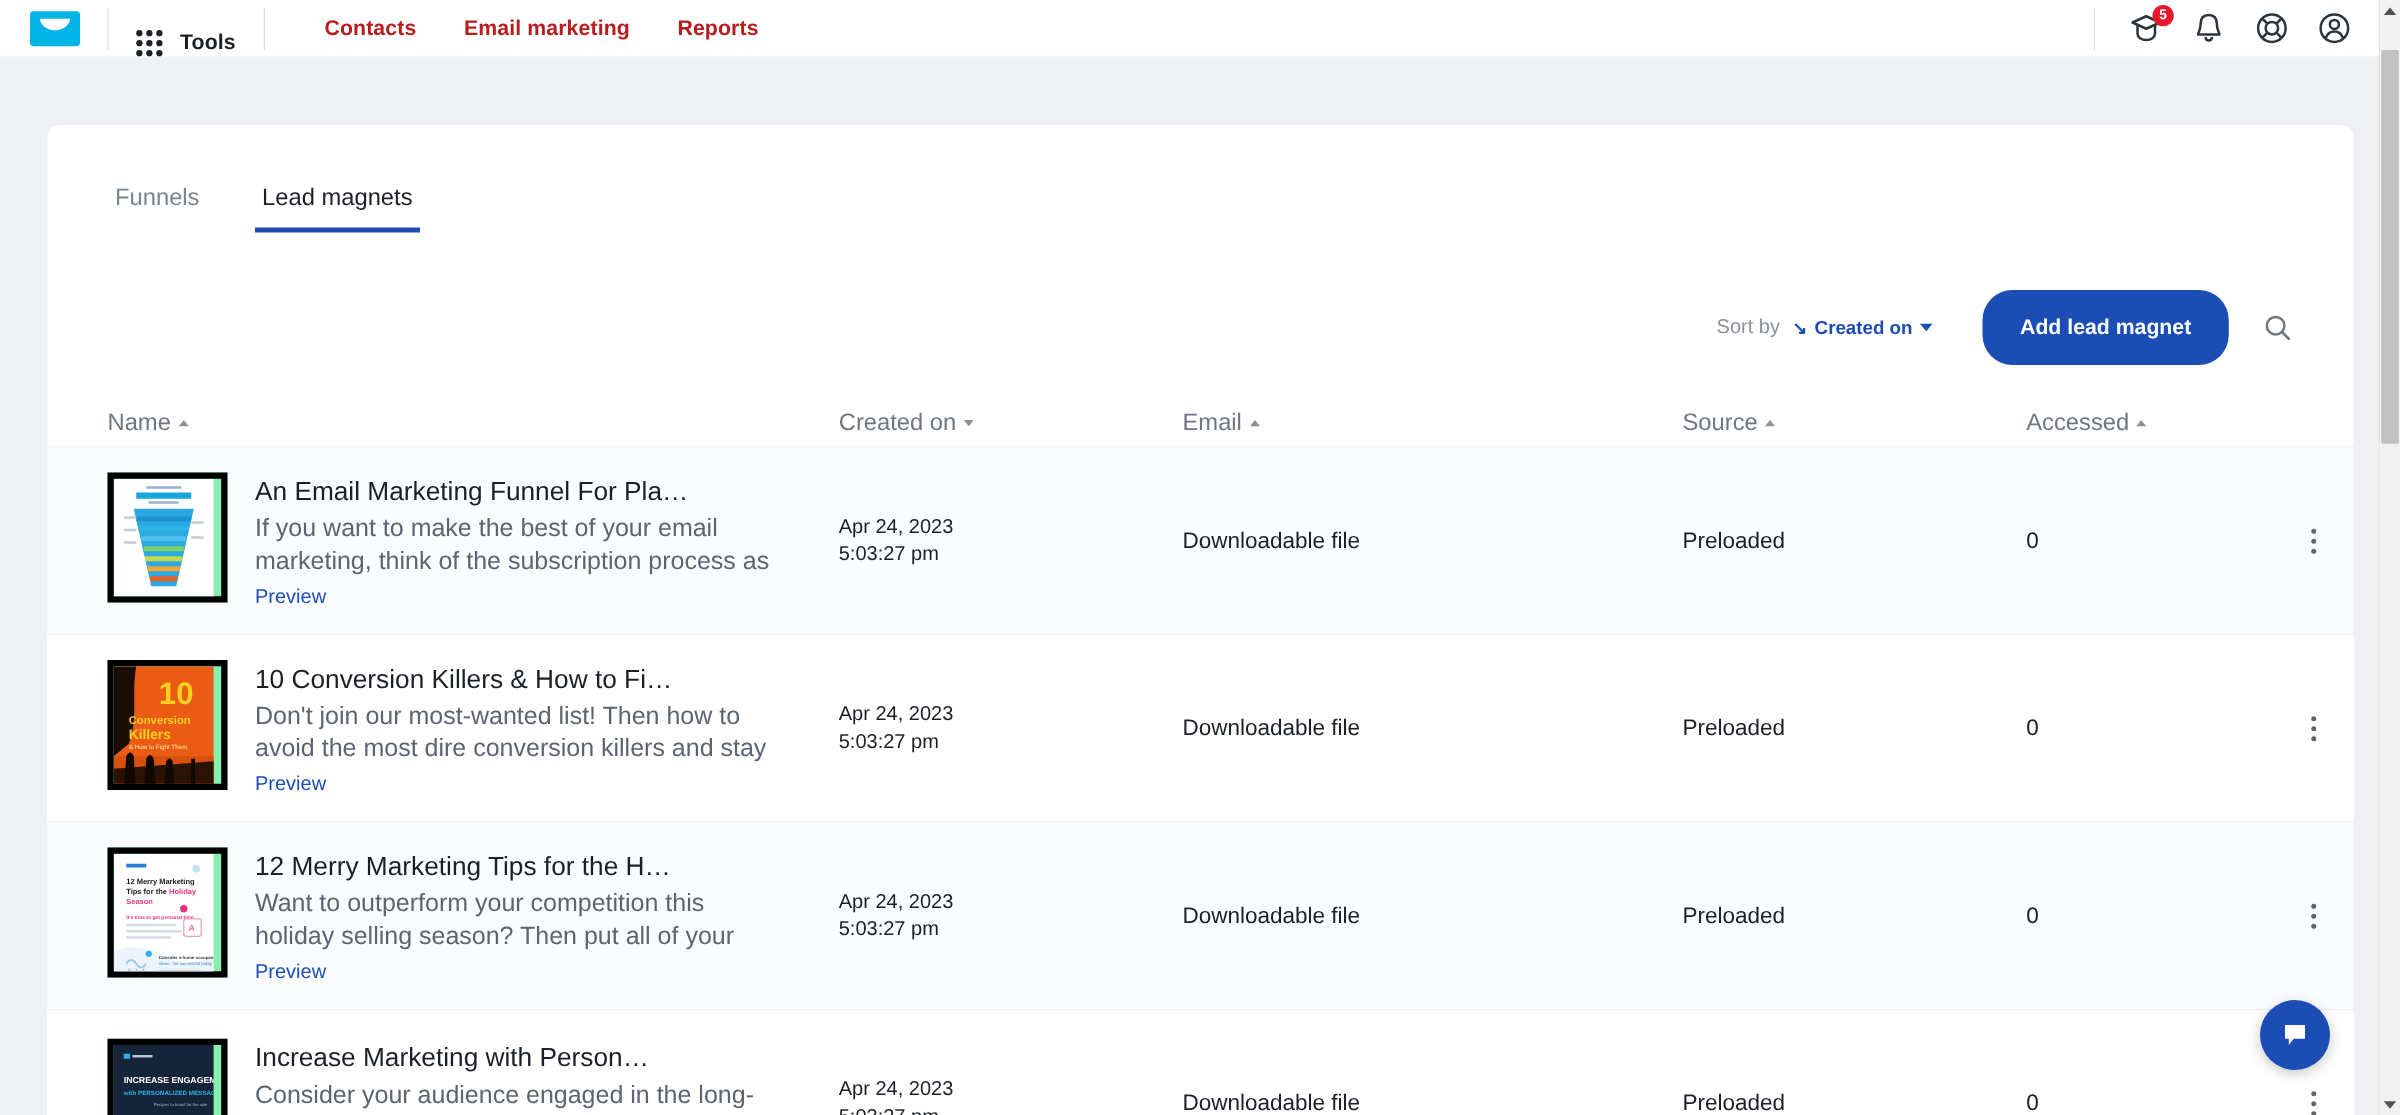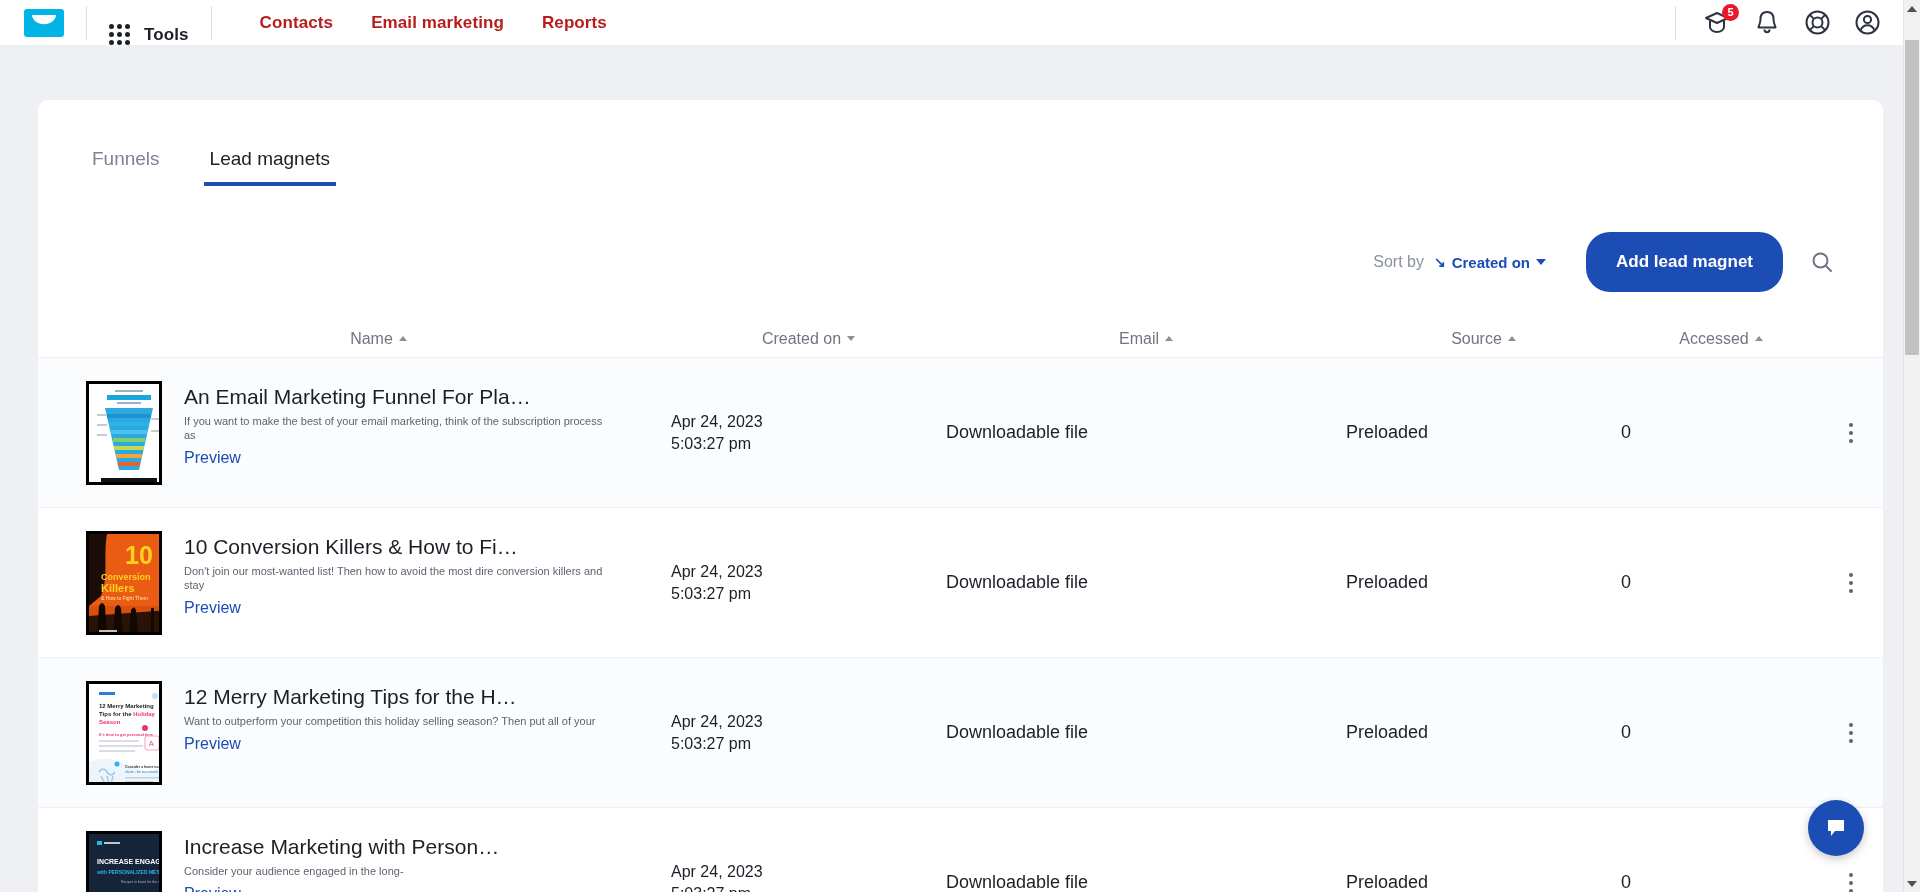--- a/index.html
+++ b/index.html
@@ -25,21 +25,21 @@
     border-radius: 3px;
     display: flex; align-items: center; justify-content: center;
   }
   .brand-logo svg { display: block; }
   .nav-divider {
     width: 1px; height: 34px;
     background: #d9dde2;
     margin: 0 22px;
   }
   .tools-group {
-    display: flex; align-items: center; gap: 14px;
+    display: flex; gap: 14px;
     cursor: pointer;
     margin-top: 24px;
   }
   .grid-icon {
     display: grid;
     grid-template-columns: repeat(3, 5px);
     grid-template-rows: repeat(3, 5px);
     gap: 3px;
   }
   .grid-icon i { width: 5px; height: 5px; border-radius: 50%; background: #1b1f26; display: block; }
@@ -145,23 +145,23 @@
 
   
   .table { margin-top: 28px; width: 100%; }
   .thead {
     display: flex; align-items: center;
     height: 38px;
     padding: 0 0 0 48px;
     border-bottom: 1px solid #edeff2;
   }
   .th {
-    font-size: 16px; color: #6f7681;
+    font-size: 19px; color: #6f7681;
     display: flex; align-items: center; gap: 6px;
-    cursor: pointer; white-space: nowrap; justify-content: center;
+    cursor: pointer; white-space: nowrap;
   }
   .caret-asc {
     width: 0; height: 0;
     border-left: 4px solid transparent;
     border-right: 4px solid transparent;
     border-bottom: 5px solid #8a919c;
   }
   .caret-desc {
     width: 0; height: 0;
     border-left: 4px solid transparent;
@@ -180,37 +180,37 @@
     display: flex; align-items: center;
     height: 150px;
     padding-left: 48px;
     border-bottom: 1px solid #edeff2;
     background: #fbfcfd;
   }
   .row.alt { background: #ffffff; }
 
   .name-cell { display: flex; align-items: flex-start; gap: 22px; }
   .thumb {
-    width: 76px; height: 104px;
-    border: 3px solid #000000;
+    width: 96px; height: 104px;
+    border: 5px solid #000000;
     background: #86efac;
     flex: 0 0 auto;
     overflow: hidden;
     position: relative;
   }
   .thumb svg { display: block; }
   .name-text { padding-top: 4px; width: 460px; }
   .item-title {
     font-size: 21px; color: #1b1f26;
     white-space: nowrap; overflow: hidden; text-overflow: ellipsis;
     max-width: 420px;
     cursor: pointer;
   }
   .item-desc {
-    font-size: 11px; color: #5d6470;
+    font-size: 20px; color: #5d6470;
     line-height: 1.28;
     margin-top: 5px;
     max-width: 420px;
     display: -webkit-box; -webkit-line-clamp: 2; -webkit-box-orient: vertical;
     overflow: hidden;
   }
   .preview-link {
     display: inline-block; margin-top: 7px;
     font-size: 16px; color: #1b4db5; cursor: pointer;
   }

